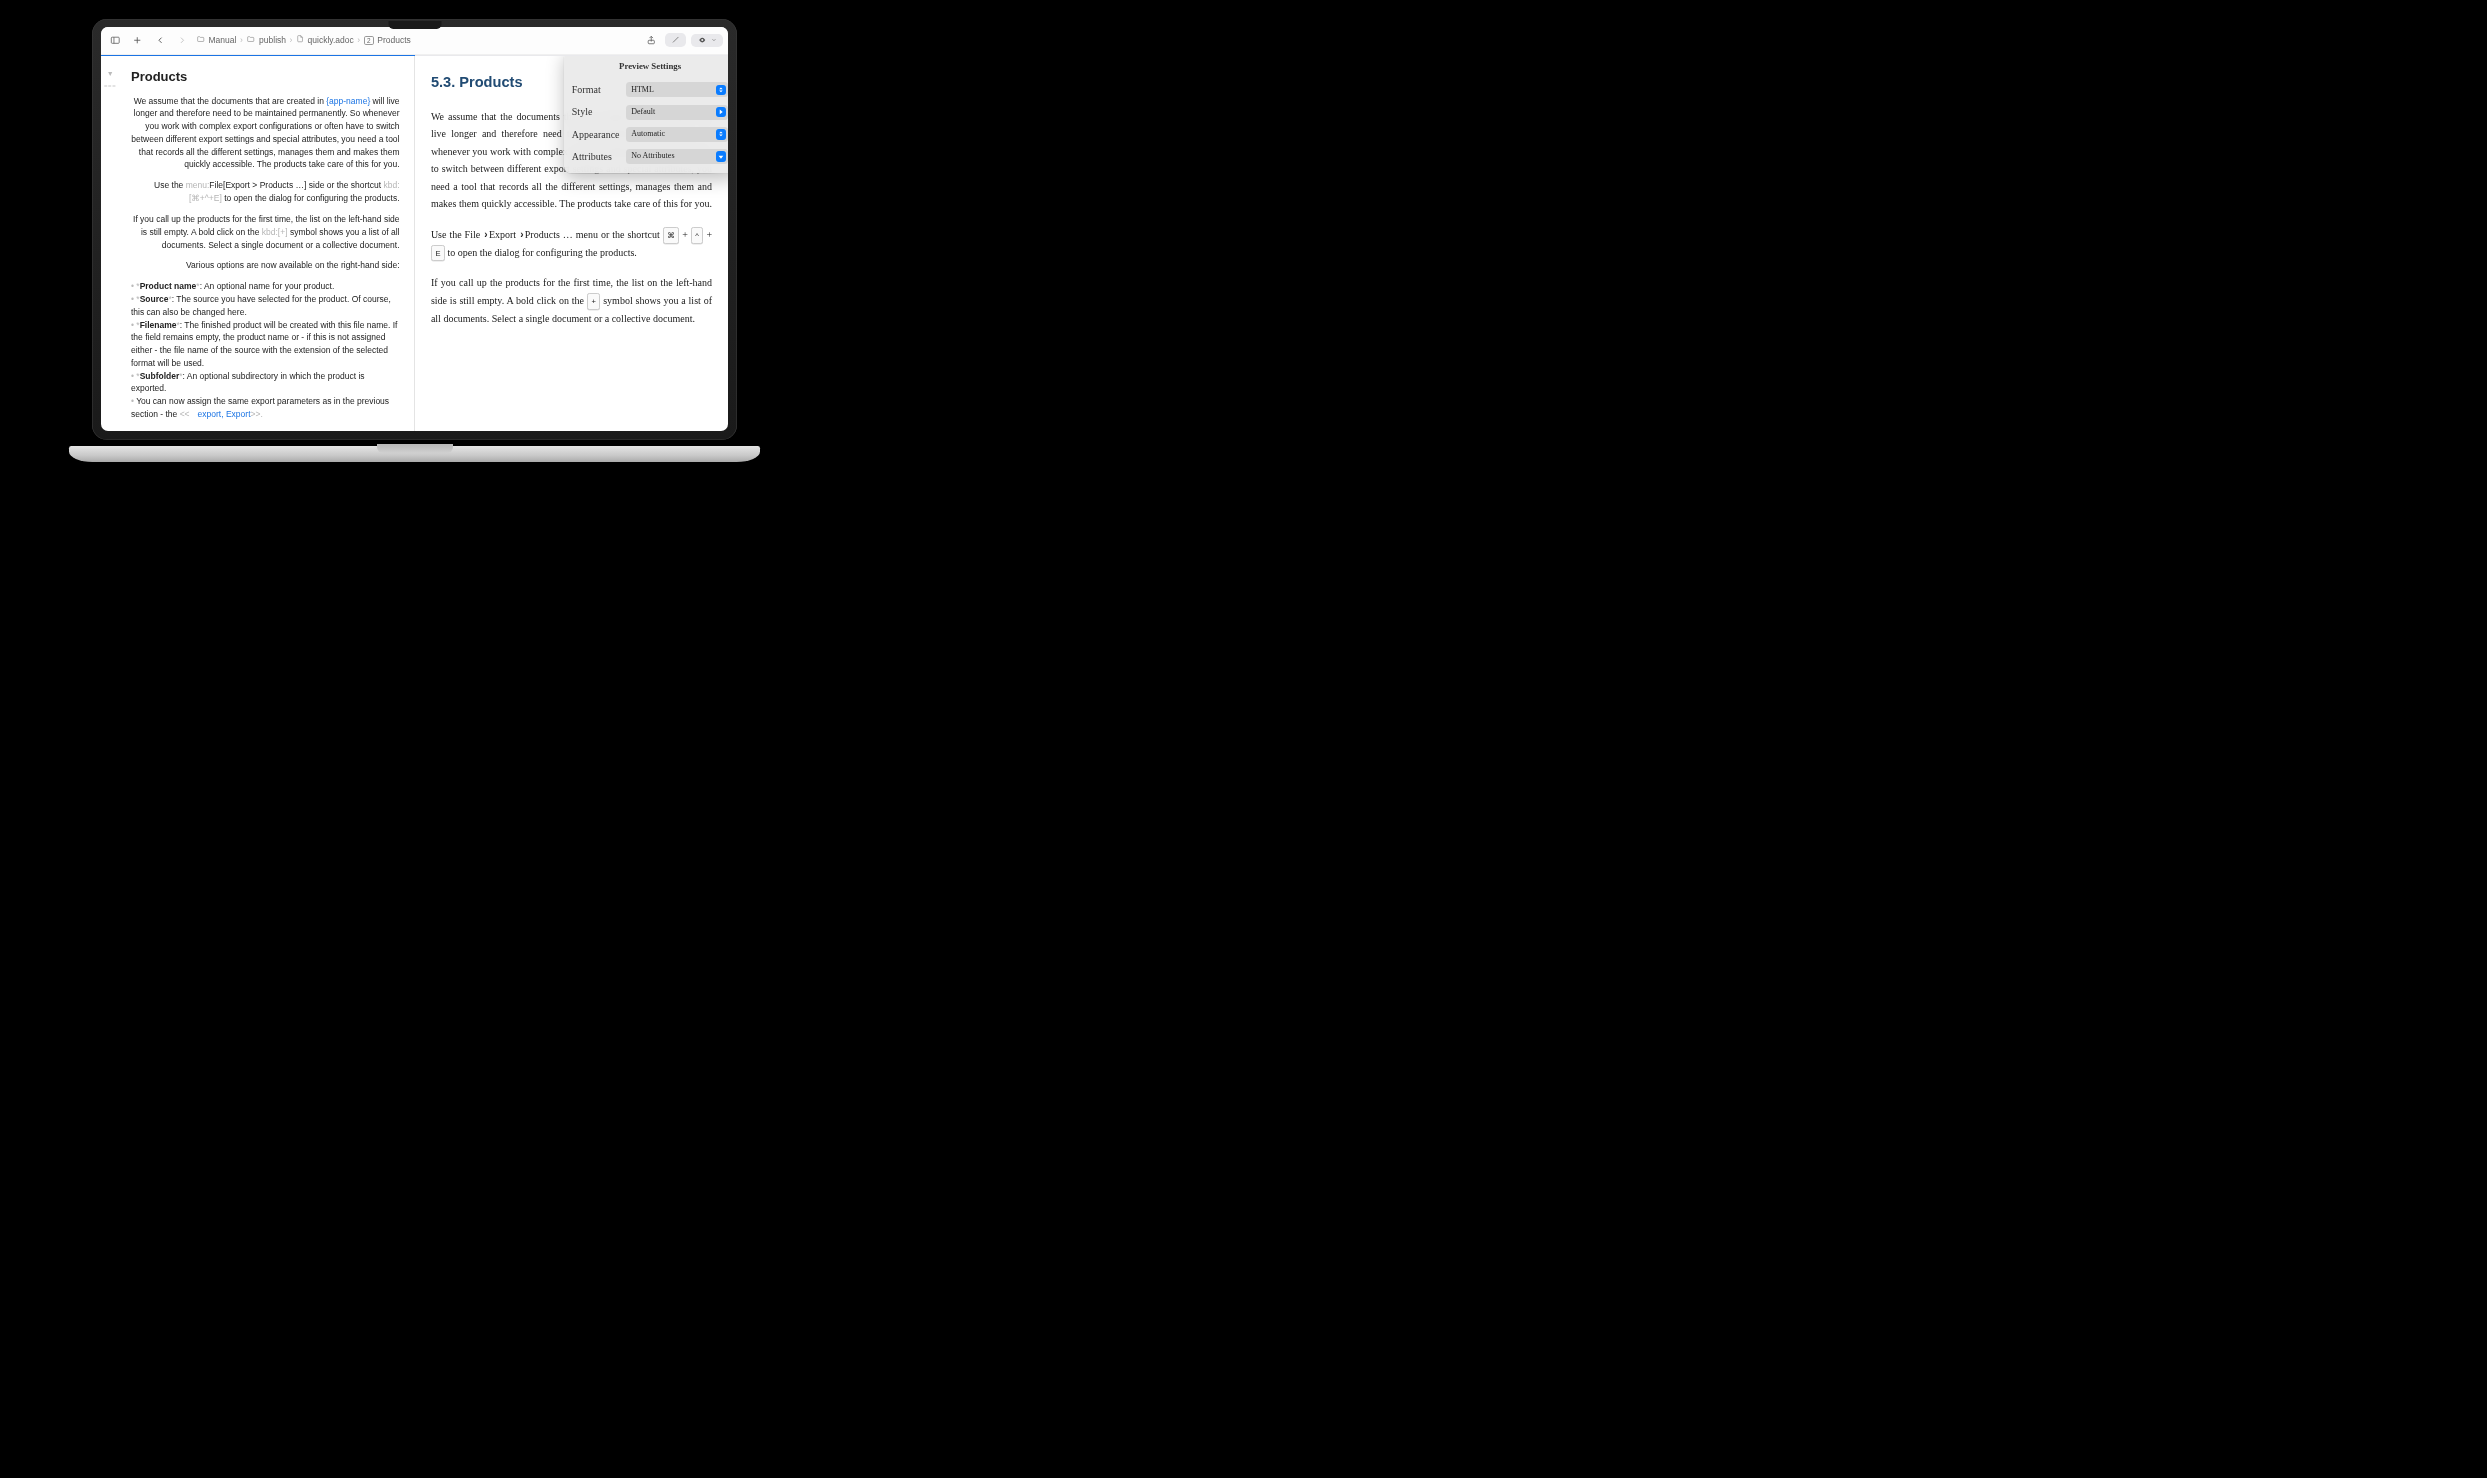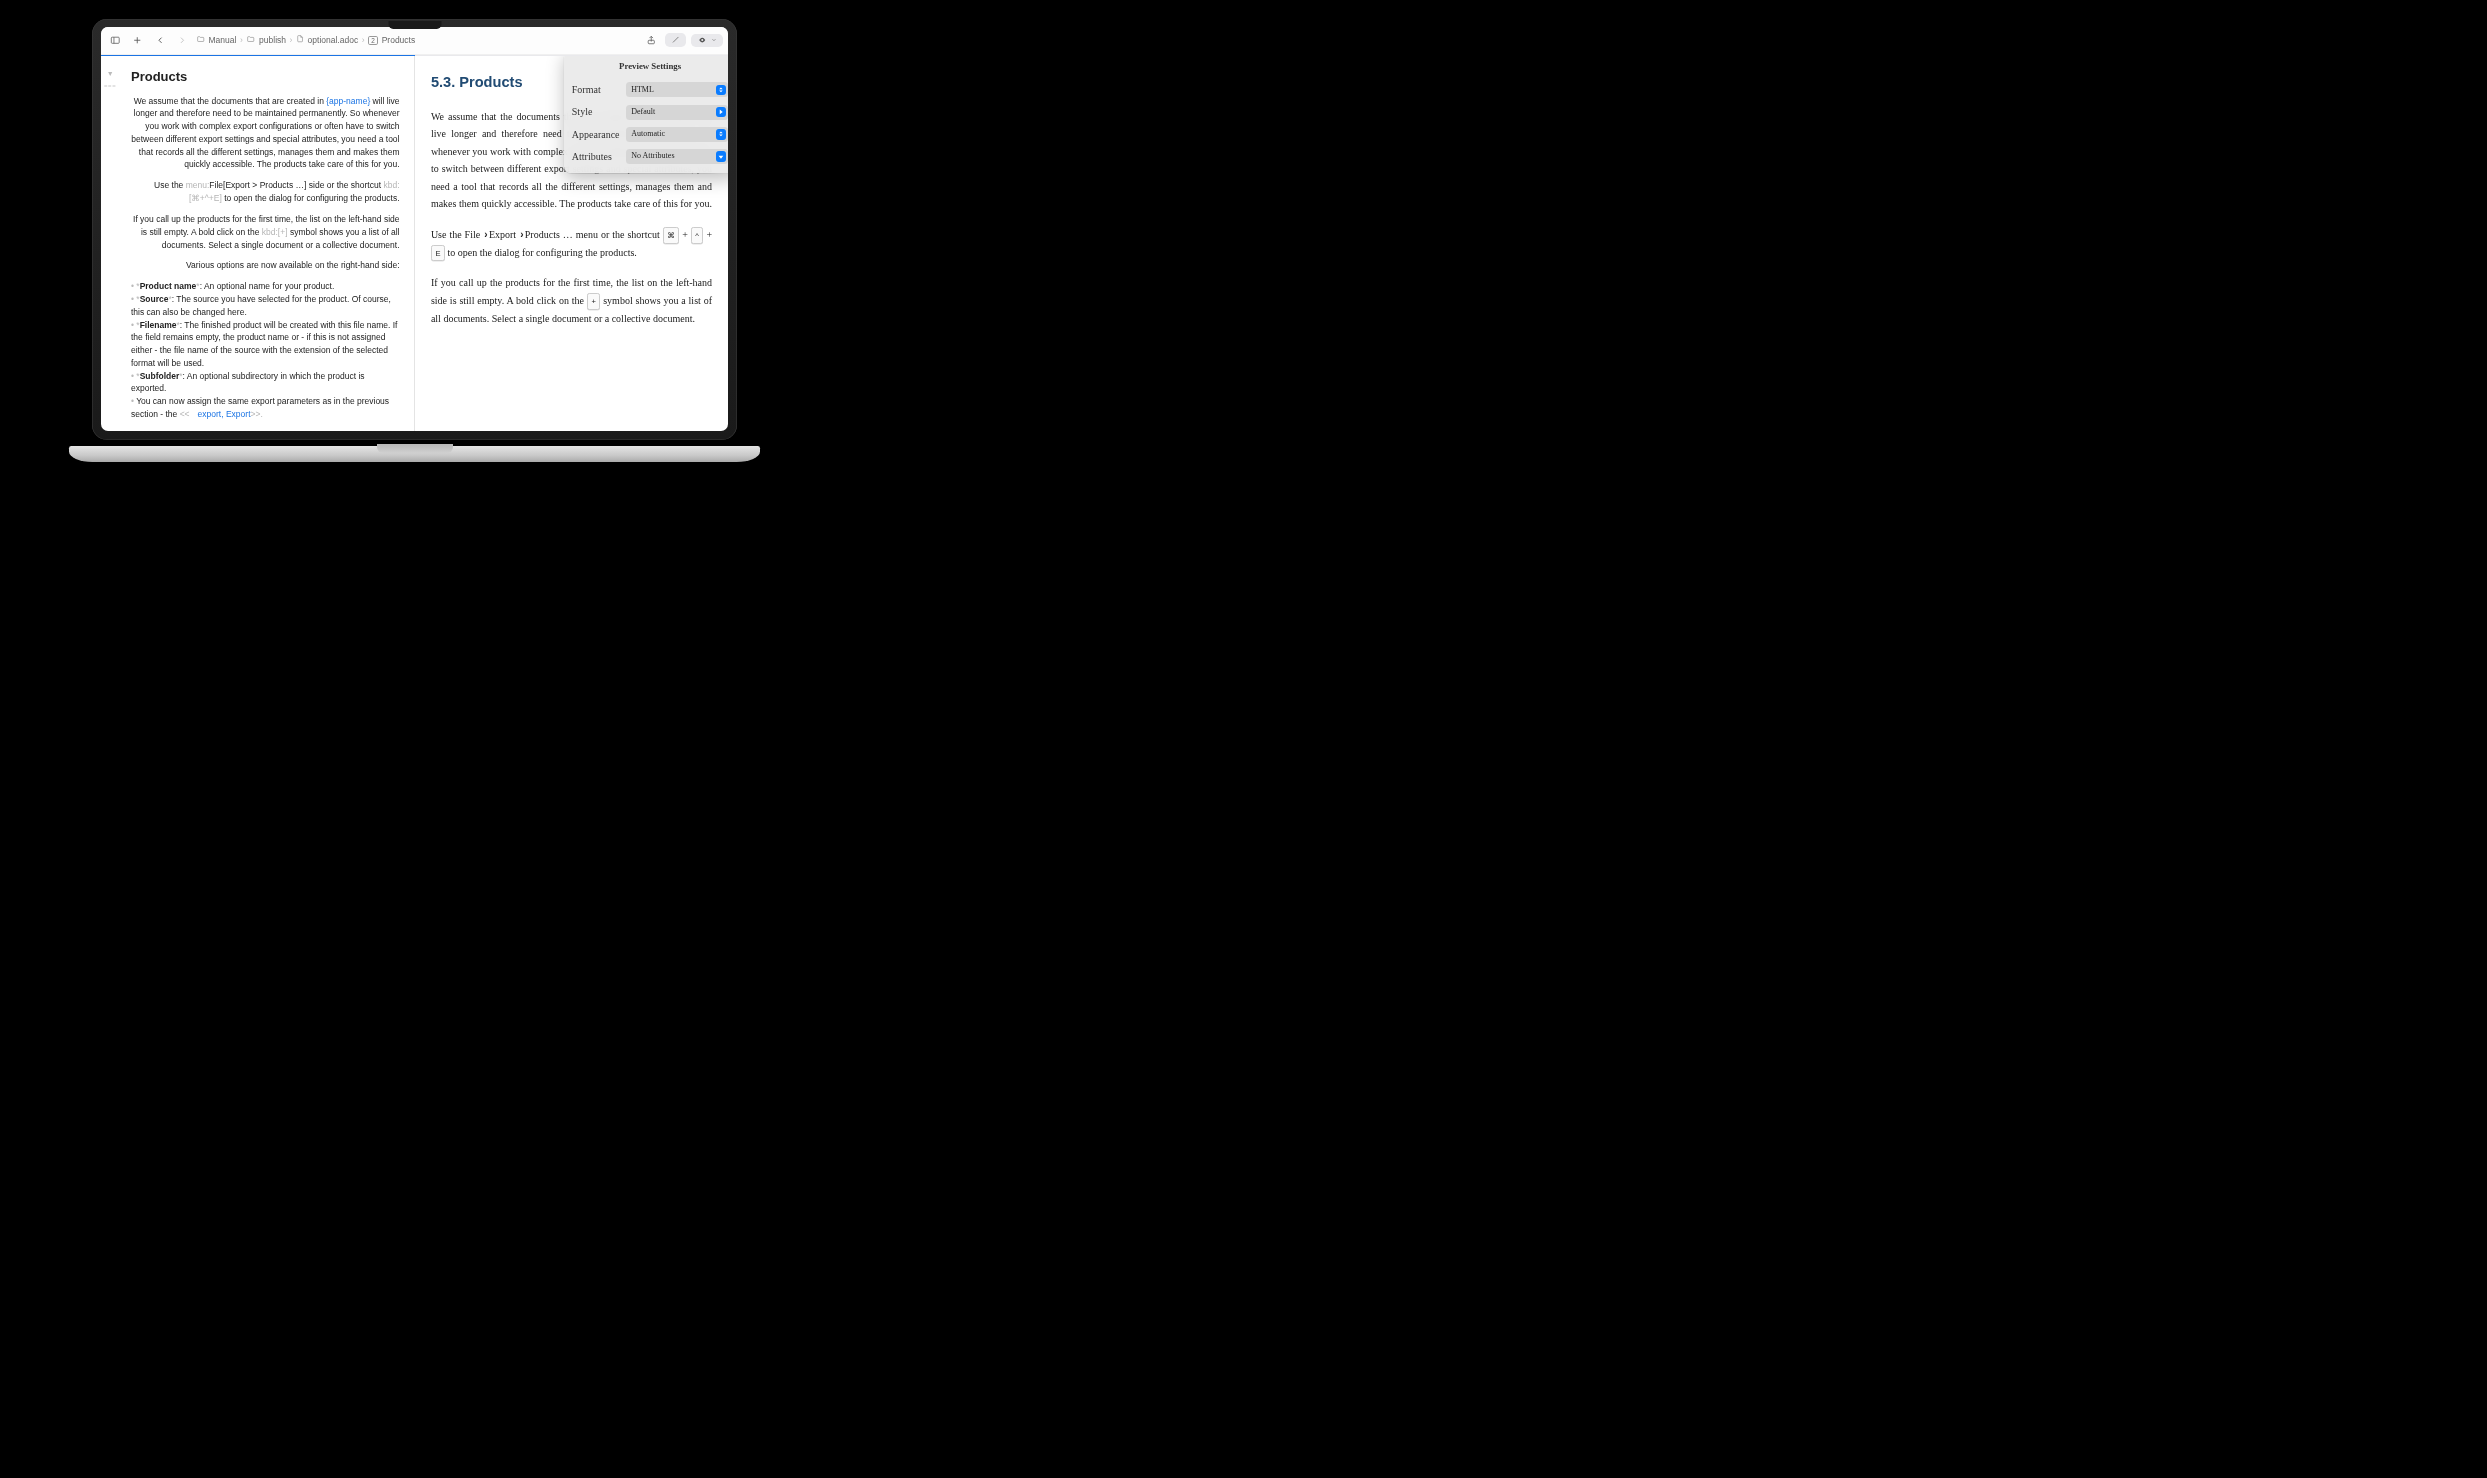--- a/index.html
+++ b/index.html
@@ -317,21 +317,21 @@
               </svg>
           </span>
           <span>publish</span>
           <span class="bc-sep">›</span>
           <span class="doc-icon">
             <svg width="8.2" height="9.4" viewBox="0 0 24 24" fill="none" stroke="#888" stroke-width="1.8">
                 <path d="M14 3H7a2 2 0 0 0-2 2v14a2 2 0 0 0 2 2h10a2 2 0 0 0 2-2V8l-5-5z"></path>
                 <polyline points="14 3 14 8 19 8"></polyline>
               </svg>
           </span>
-          <span>optional.adoc</span>
+          <span>quickly.adoc</span>
           <span class="bc-sep">›</span>
           <span class="badge-icon" style="border:0.6px solid #999;border-radius:1.8px;padding:0 2.3px;font-size:6.4px;color:#666">2</span>
           <span>Products</span>
         </div>
 
         <div class="spacer"></div>
 
         <span class="tb-btn">
           <svg viewBox="0 0 24 24" fill="none" stroke="currentColor" stroke-width="1.8">
               <path d="M12 3v12"></path>

